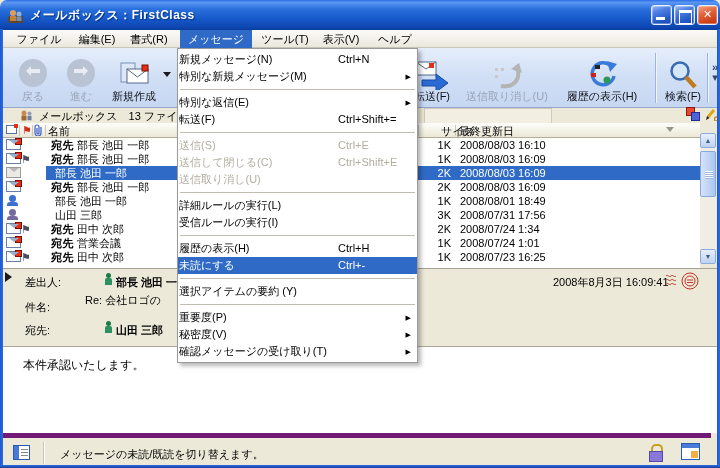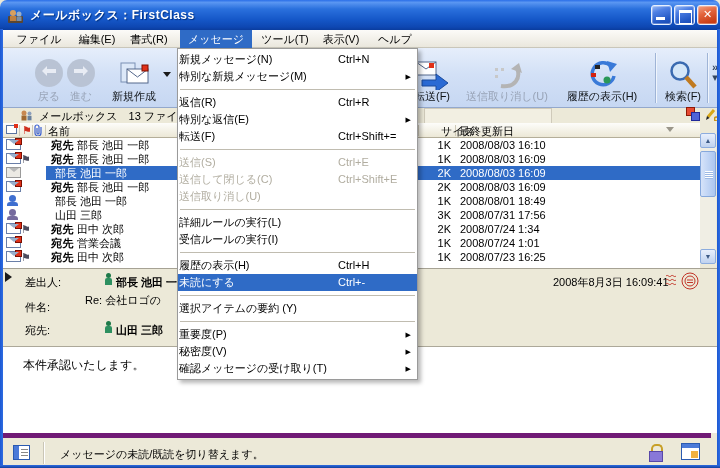--- a/index.html
+++ b/index.html
@@ -33,21 +33,21 @@
   .mbi:nth-child(4){left:177px;width:72px;}
   .mbi:nth-child(5){left:256px;width:52px;}
   .mbi:nth-child(6){left:314px;width:48px;}
   .mbi:nth-child(7){left:366px;width:52px;}
 
   
   .toolbar{position:absolute;left:3px;top:48px;width:714px;height:60px;background:linear-gradient(180deg,#e6eefb 0%,#d2e0f6 45%,#c6d7f2 100%);border-bottom:1px solid #93a8cc;}
   .tbtn{position:absolute;top:3px;height:54px;display:flex;flex-direction:column;align-items:center;justify-content:flex-end;padding-bottom:2px;}
   .tbtn .tlabel{font-size:11px;line-height:13px;color:#101418;white-space:nowrap;}
   .tbtn.disabled .tlabel{color:#98a3b6;}
-  .tb-back{left:24px;width:44px;text-align:center;} .tb-fwd{left:56px;width:44px;}
+  .tb-back{left:8px;width:44px;text-align:center;} .tb-fwd{left:56px;width:44px;}
   .tb-new{left:102px;width:58px;} .tb-forward{left:398px;width:62px;}
   .tb-unsend{left:460px;width:88px;} .tb-history{left:550px;width:98px;}
   .tb-search{left:658px;width:44px;}
   .circbtn{width:28px;height:28px;border-radius:50%;background:#b9c3d4;position:relative;margin-bottom:3px;}
   .circbtn::before{content:"";position:absolute;top:10px;width:12px;height:4px;background:#e8ecf4;}
   .circbtn::after{content:"";position:absolute;top:7px;width:0;height:0;border:5px solid transparent;}
   .tb-back .circbtn::before{left:9px;} .tb-back .circbtn::after{left:2px;border-right-color:#e8ecf4;}
   .tb-fwd .circbtn::before{left:7px;} .tb-fwd .circbtn::after{right:2px;border-left-color:#e8ecf4;}
   .tb-drop{position:absolute;left:160px;top:24px;width:0;height:0;border:4px solid transparent;border-top:5px solid #1a1a1a;}
   .tsep{position:absolute;top:5px;width:2px;height:50px;border-left:1px solid #9fb4d6;border-right:1px solid #f0f5fc;}
@@ -376,21 +376,20 @@
     <div class="st-sep"></div>
     <span class="st-text">メッセージの未読/既読を切り替えます。</span>
     <div class="lock-icon"></div>
     <div class="panel-icon"></div>
   </div>
 
   <div class="menu" id="menu-items">
       <div class="mi"><span>新規メッセージ(N)</span><span class="sc">Ctrl+N</span></div>
       <div class="mi sub"><span>特別な新規メッセージ(M)</span></div>
       <div class="msep"></div>
-      <div class="mi"><span>返信(R)</span><span class="sc">Ctrl+R</span></div>
       <div class="mi sub"><span>特別な返信(E)</span></div>
       <div class="mi"><span>転送(F)</span><span class="sc">Ctrl+Shift+=</span></div>
       <div class="msep"></div>
       <div class="mi dis"><span>送信(S)</span><span class="sc">Ctrl+E</span></div>
       <div class="mi dis"><span>送信して閉じる(C)</span><span class="sc">Ctrl+Shift+E</span></div>
       <div class="mi dis"><span>送信取り消し(U)</span></div>
       <div class="msep"></div>
       <div class="mi"><span>詳細ルールの実行(L)</span></div>
       <div class="mi"><span>受信ルールの実行(I)</span></div>
       <div class="msep"></div>

